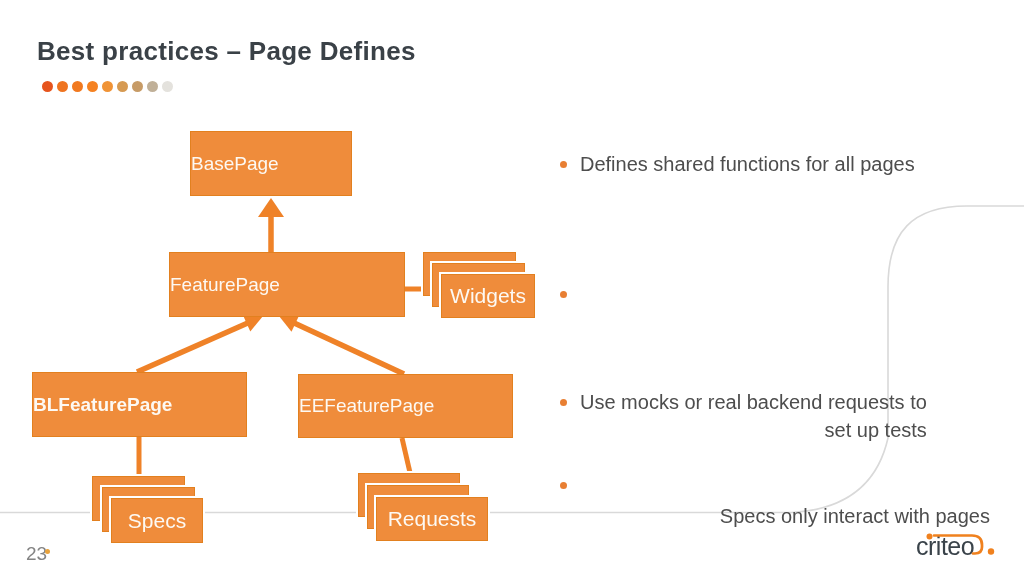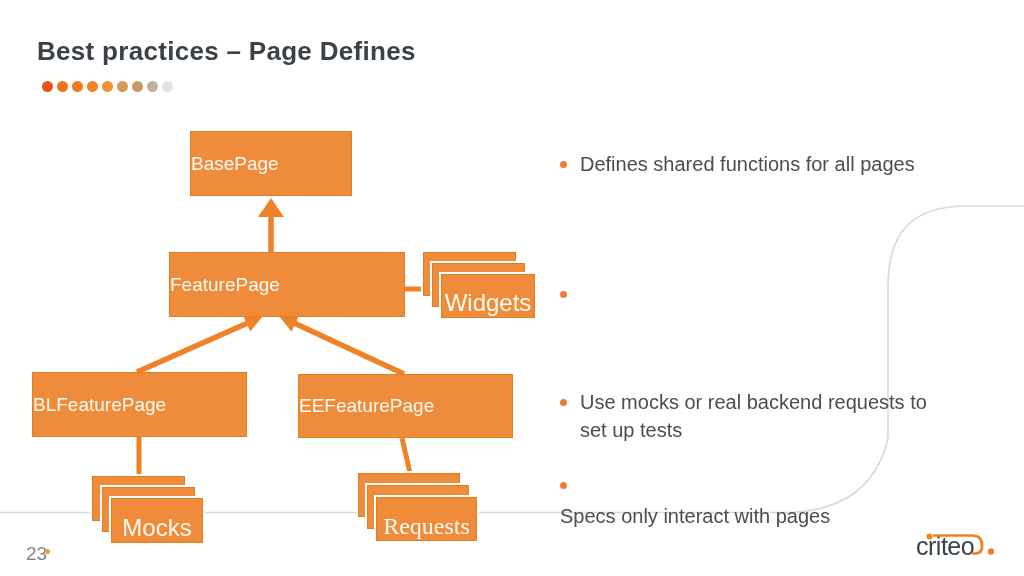--- a/index.html
+++ b/index.html
@@ -17,33 +17,33 @@
   svg.layer-svg { position:absolute; left:0; top:0; pointer-events:none; }
 
   .node {
     position:absolute; background:#EF8C3B; border:1px solid #E2801F;
     color:#FDF9F3; display:flex; align-items:center; justify-content:flex-start;
     font-size:19px; box-sizing:border-box; text-align:center;
   }
   .stack-layer {
     position:absolute; background:#EF8C3B; border:1px solid #E2801F;
     outline:2px solid #ffffff; box-sizing:border-box;
-    color:#FDF9F3; display:flex; align-items:flex-end; justify-content:center;
-    font-size:24px;
+    color:#FDF9F3; display:flex; align-items:center; justify-content:center;
+    font-size:21px;
   }
 
   .bullet-item {
     position:absolute; left:560px; width:430px;
     display:flex; gap:13px; color:#4d4d4d; font-size:20px; line-height:28px;
   }
   .bullet-item .dot {
     width:7px; height:7px; border-radius:50%; background:#E87F33;
     margin-top:11px; flex:none;
   }
-  .bullet-item .txt { white-space:pre-line; }
+  .bullet-item .txt { white-space:pre-line;text-align:right; }
 
   .page-number {
     position:absolute; left:26px; top:543px; font-size:19px; color:#848484;
   }
   .page-number-dot {
     position:absolute; left:45px; top:549px; width:5px; height:5px;
     border-radius:50%; background:#E8A23C;
   }
   .logo { position:absolute; left:896px; top:515px; }
 </style>
@@ -94,40 +94,40 @@
   </div>
 
   <div>
     <div class="stack-layer" style="left:423px; top:252px; width:93px; height:44px;"></div>
     <div class="stack-layer" style="left:432px; top:263px; width:93px; height:44px;"></div>
     <div class="stack-layer" style="left:441px; top:274px; width:94px; height:44px;">
       <span>Widgets</span>
     </div>
   </div>
 
-  <div class="node" style="left:32px; top:372px; width:215px; height:65px;">
+  <div class="node" style="left:32px; top:372px; width:215px; height:65px;font-weight:bold;">
     <span>BLFeaturePage</span>
   </div>
 
   <div class="node" style="left:298px; top:374px; width:215px; height:64px;">
     <span>EEFeaturePage</span>
   </div>
 
   <div>
     <div class="stack-layer" style="left:92px; top:476px; width:93px; height:45px;"></div>
     <div class="stack-layer" style="left:102px; top:487px; width:93px; height:45px;"></div>
     <div class="stack-layer" style="left:111px; top:498px; width:92px; height:45px;">
-      <span>Mocks</span>
+      <span>Specs</span>
     </div>
   </div>
 
   <div>
     <div class="stack-layer" style="left:358px; top:473px; width:102px; height:44px;"></div>
     <div class="stack-layer" style="left:367px; top:485px; width:102px; height:44px;"></div>
-    <div class="stack-layer" style="left:376px; top:497px; width:101px; height:44px;font-family:Liberation Serif, serif;">
+    <div class="stack-layer" style="left:376px; top:497px; width:112px; height:44px;">
       <span>Requests</span>
     </div>
   </div>
 
   <div class="bullet-item" style="top:150px;">
     <span class="dot"></span>
     <span class="txt">Defines shared functions for all pages</span>
   </div>
   <div class="bullet-item" style="top:280px;">
     <span class="dot"></span>

